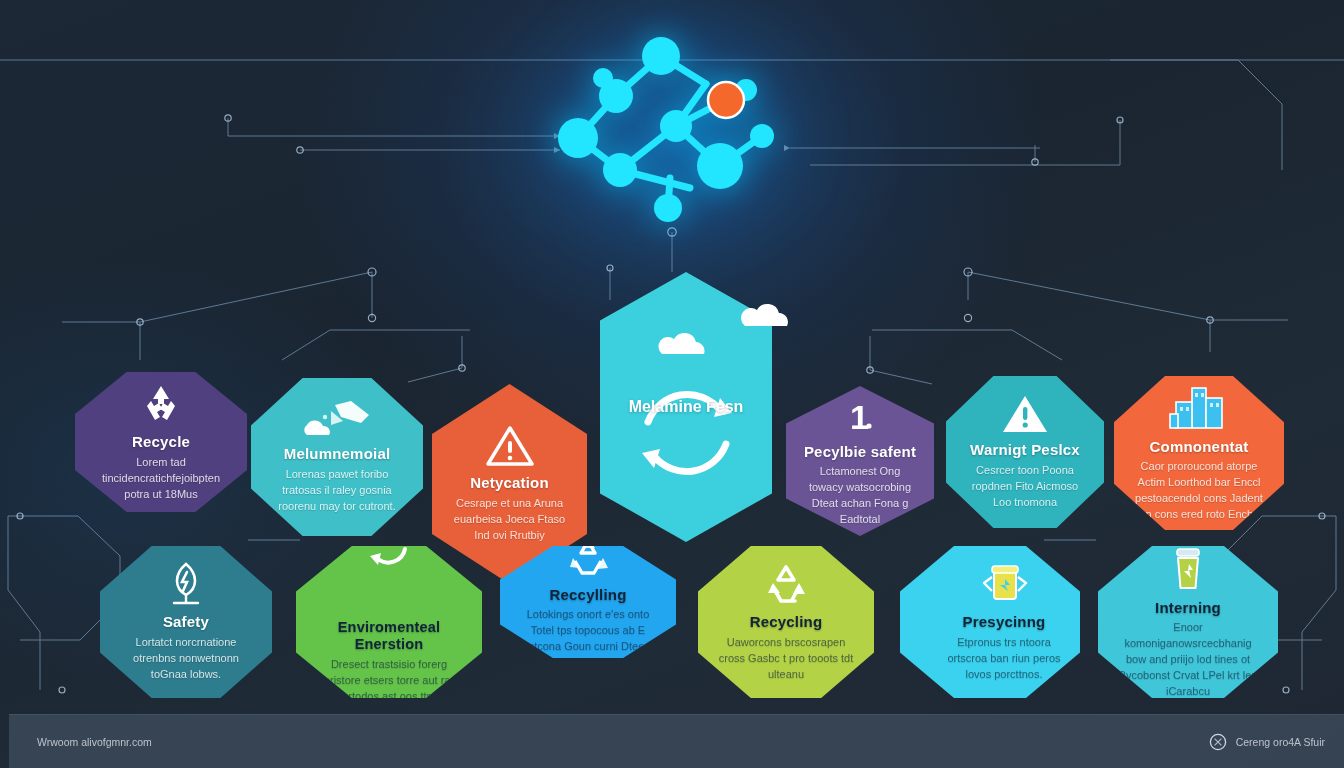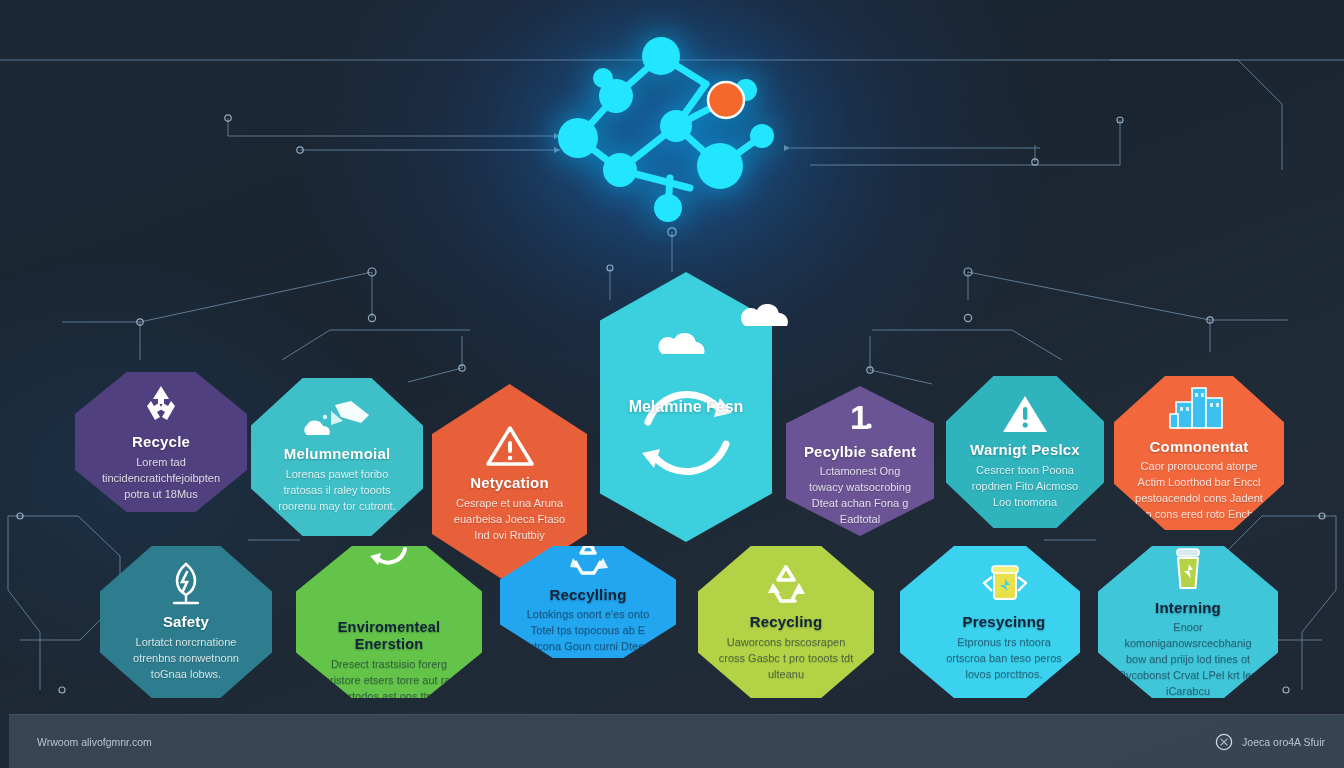--- a/index.html
+++ b/index.html
@@ -231,21 +231,21 @@
   <div class="card oct" style="left:251px; top:378px; width:172px; height:158px; background:#3fc0c8;">
     <span class="ic">
       <svg width="72" height="40" viewBox="0 0 72 40" xmlns="http://www.w3.org/2000/svg">
         <path d="M34,6 L50,2 L68,16 L60,24 L40,18 z" fill="#ffffff" opacity="0.95"></path>
         <path d="M30,12 L42,22 L30,26 z" fill="#ffffff" opacity="0.8"></path>
         <path d="M6,36 h22 a6,6 0 0 0 -6,-9 a9,9 0 0 0 -16,-1 a6,6 0 0 0 0,10 z" fill="#ffffff"></path>
         <circle cx="24" cy="18" r="2.2" fill="#ffffff" opacity=".8"></circle>
       </svg>
     </span>
     <div class="ttl blurtxt">Melumnemoial</div>
-    <div class="desc blurtxt">Lorenas pawet foribo tratosas il raley tooots roorenu may tor cutront.</div>
+    <div class="desc blurtxt">Lorenas pawet foribo tratosas il raley gosnia roorenu may tor cutront.</div>
   </div>
 
   <div class="card hex" style="left:432px; top:384px; width:155px; height:200px; background:#e8603a;">
     <span class="ic">
       <svg width="50" height="44" viewBox="0 0 50 44" xmlns="http://www.w3.org/2000/svg">
         <path d="M25,4 L47,40 L3,40 z" fill="none" stroke="#ffffff" stroke-width="3.5" stroke-linejoin="round"></path>
         <rect x="23" y="17" width="4" height="12" rx="2" fill="#ffffff"></rect>
         <circle cx="25" cy="34" r="2.3" fill="#ffffff"></circle>
       </svg>
     </span>
@@ -364,21 +364,21 @@
     <span class="ic">
       <svg width="52" height="46" viewBox="0 0 52 46" xmlns="http://www.w3.org/2000/svg">
         <rect x="16" y="8" width="22" height="30" rx="3" fill="#e8e14a" stroke="#ffffff" stroke-width="2"></rect>
         <rect x="14" y="5" width="26" height="7" rx="3" fill="#f2ef7a" stroke="#ffffff" stroke-width="1.6"></rect>
         <path d="M14,16 L6,22 L14,30" fill="none" stroke="#ffffff" stroke-width="2.4" stroke-linejoin="round"></path>
         <path d="M40,16 L48,22 L40,30" fill="none" stroke="#ffffff" stroke-width="2.4" stroke-linejoin="round"></path>
         <path d="M27,18 L32,24 L27,24 L30,30 L22,24 L27,24 z" fill="#3ad2ee"></path>
       </svg>
     </span>
     <div class="ttl blurtxt">Presycinng</div>
-    <div class="desc blurtxt">Etpronus trs ntoora ortscroa ban teso peros lovos porcttnos.</div>
+    <div class="desc blurtxt">Etpronus trs ntoora ortscroa ban riun peros lovos porcttnos.</div>
   </div>
 
   <div class="card oct dark" style="left:1098px; top:546px; width:180px; height:152px; background:#3fc6d8;">
     <span class="ic">
       <svg width="44" height="48" viewBox="0 0 44 48" xmlns="http://www.w3.org/2000/svg">
         <rect x="11" y="4" width="22" height="7" rx="3" fill="#d7eaf2" stroke="#ffffff" stroke-width="1.6"></rect>
         <path d="M12,13 h20 l-2.5,30 h-15 z" fill="#b3d246" stroke="#ffffff" stroke-width="2" stroke-linejoin="round"></path>
         <path d="M23,19 L27,25 L23,25 L25,33 L18,26 L22,26 z" fill="#ffffff"></path>
       </svg>
     </span>
@@ -386,17 +386,17 @@
     <div class="desc blurtxt">Enoor komoniganowsrcecbhanig bow and priijo lod tines ot Rvcobonst Crvat LPel krt lert iCarabcu</div>
   </div>
 
   <div id="footer">
     <div class="ftxt blurtxt">Wrwoom alivofgmnr.com</div>
     <div class="fright">
       <svg width="18" height="18" viewBox="0 0 18 18" xmlns="http://www.w3.org/2000/svg">
         <circle cx="9" cy="9" r="7.6" fill="none" stroke="#cfd8e2" stroke-width="1.3"></circle>
         <path d="M5.6,5.6 L12.4,12.4 M12.4,5.6 L5.6,12.4" stroke="#cfd8e2" stroke-width="1.2" opacity=".8"></path>
       </svg>
-      <div class="ftxt blurtxt">Joeca oro4A Sfuir</div>
+      <div class="ftxt blurtxt">Cereng oro4A Sfuir</div>
     </div>
   </div>
 
 </div>
 
 </body></html>

